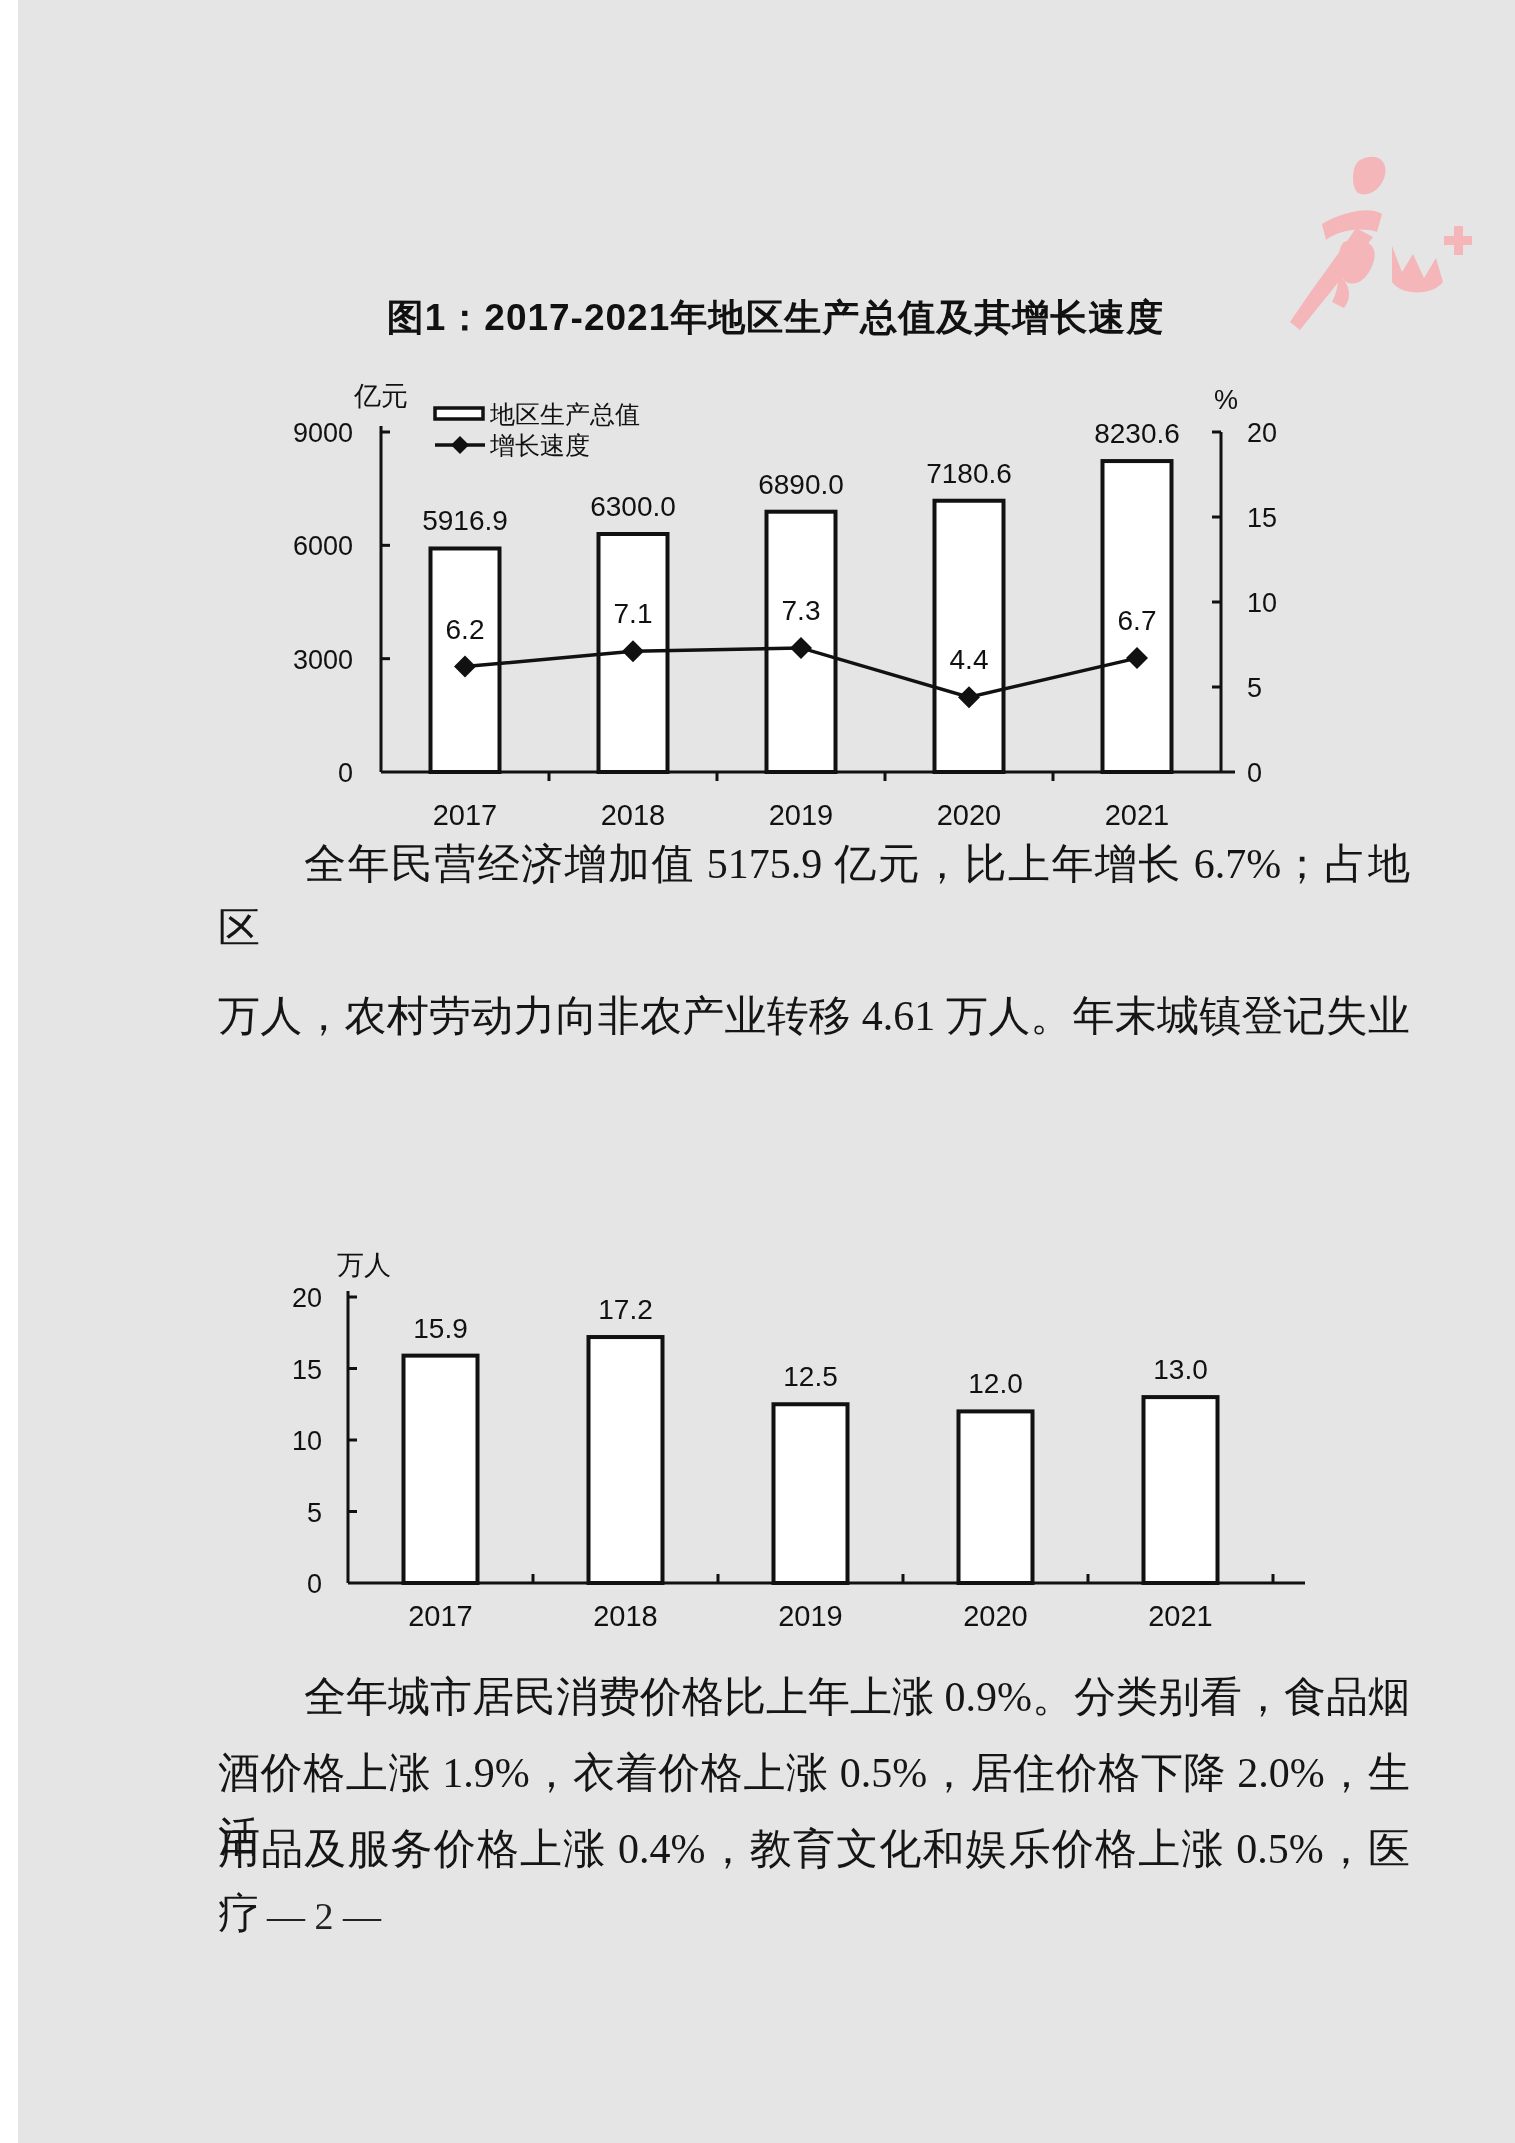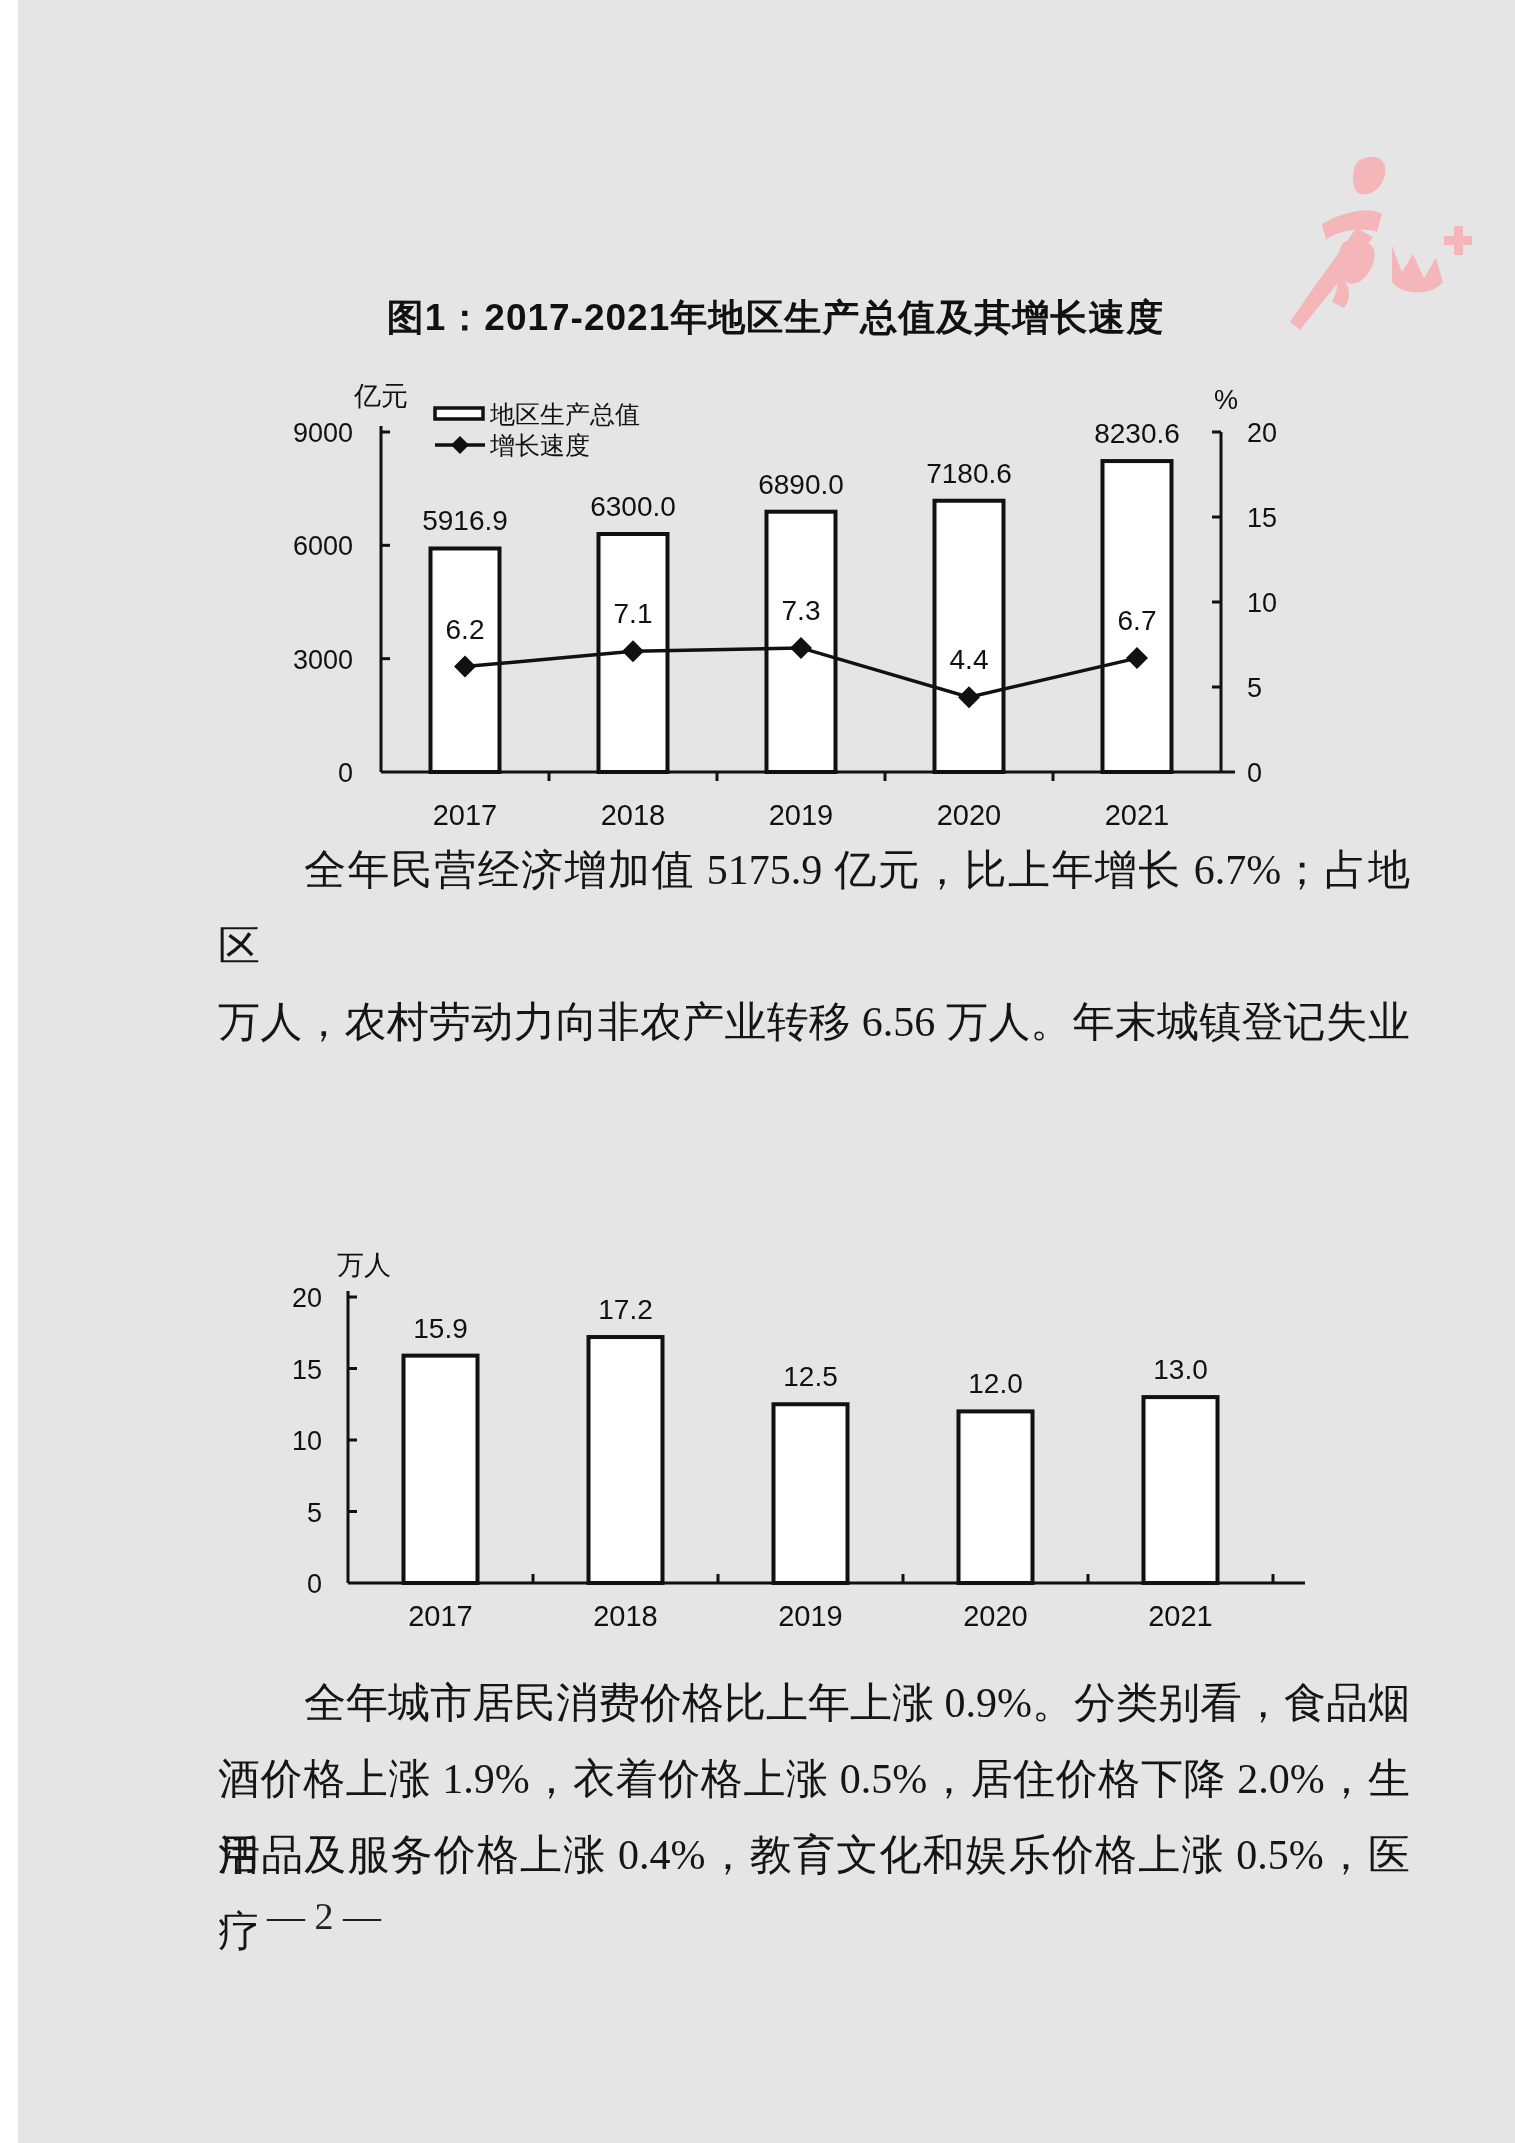--- a/index.html
+++ b/index.html
@@ -2,21 +2,21 @@
 <html><head>
 <meta charset="utf-8">
 <style>
   html,body{margin:0;padding:0;background:#ffffff;}
   .page{position:relative;width:1515px;height:2143px;background:#e5e5e5;overflow:hidden;
         font-family:"Liberation Serif","DejaVu Serif",serif;color:#1a1a1a;margin-left:18px;}
   .figtitle{position:absolute;left:0;width:1515px;text-align:center;
             font-family:"Liberation Sans","DejaVu Sans",sans-serif;
             font-weight:bold;font-size:37px;letter-spacing:1px;color:#111;}
   .para{position:absolute;left:200px;width:1192px;}
-  .bodyline{height:76px;line-height:76px;font-size:42px;white-space:nowrap;color:#151515;}
+  .bodyline{height:76px;line-height:64px;font-size:42px;white-space:nowrap;color:#151515;}
   .bodyline.j{white-space:normal;text-align:justify;text-align-last:justify;
               text-justify:inter-ideograph;text-justify:inter-character;}
   .bodyline.indent{padding-left:86px;}
   .bodyline.j.indent{padding-left:0;text-indent:86px;}
   .chartbox{position:absolute;}
   .pagenum{position:absolute;left:226px;top:1890px;width:160px;height:52px;line-height:52px;
            text-align:center;font-size:38px;color:#222;}
   .logo{position:absolute;left:1262px;top:148px;width:196px;height:186px;}
   svg text{font-family:"Liberation Sans","DejaVu Sans",sans-serif;fill:#111;}
 </style>
@@ -98,21 +98,21 @@
           <polygon points="212,61 221,70 212,79 203,70" fill="#111"></polygon>
           <text x="242" y="79" font-size="25" text-anchor="start">增长速度</text>
         </g>
       </svg></div>
 
   <div class="para" style="top:832px;">
     <div class="bodyline j indent">全年民营经济增加值 5175.9 亿元，比上年增长 6.7%；占地区</div>
   </div>
 
   <div class="para" style="top:984px;">
-    <div class="bodyline j">万人，农村劳动力向非农产业转移 6.56 万人。年末城镇登记失业</div>
+    <div class="bodyline j">万人，农村劳动力向非农产业转移 4.61 万人。年末城镇登记失业</div>
   </div>
 
   <div class="chartbox" style="left:230px;top:1230px;width:1100px;height:430px;"><svg viewBox="0 0 1100 430" width="1100" height="430">
         <rect x="155.5" y="125.63" width="74" height="227.37" fill="#fff" stroke="#111" stroke-width="4"></rect>
         <text x="192.5" y="107.63" font-size="28" text-anchor="middle">15.9</text>
         <rect x="340.5" y="107.03999999999999" width="74" height="245.96" fill="#fff" stroke="#111" stroke-width="4"></rect>
         <text x="377.5" y="89.03999999999999" font-size="28" text-anchor="middle">17.2</text>
         <rect x="525.5" y="174.25" width="74" height="178.75" fill="#fff" stroke="#111" stroke-width="4"></rect>
         <text x="562.5" y="156.25" font-size="28" text-anchor="middle">12.5</text>
         <rect x="710.5" y="181.4" width="74" height="171.6" fill="#fff" stroke="#111" stroke-width="4"></rect>

